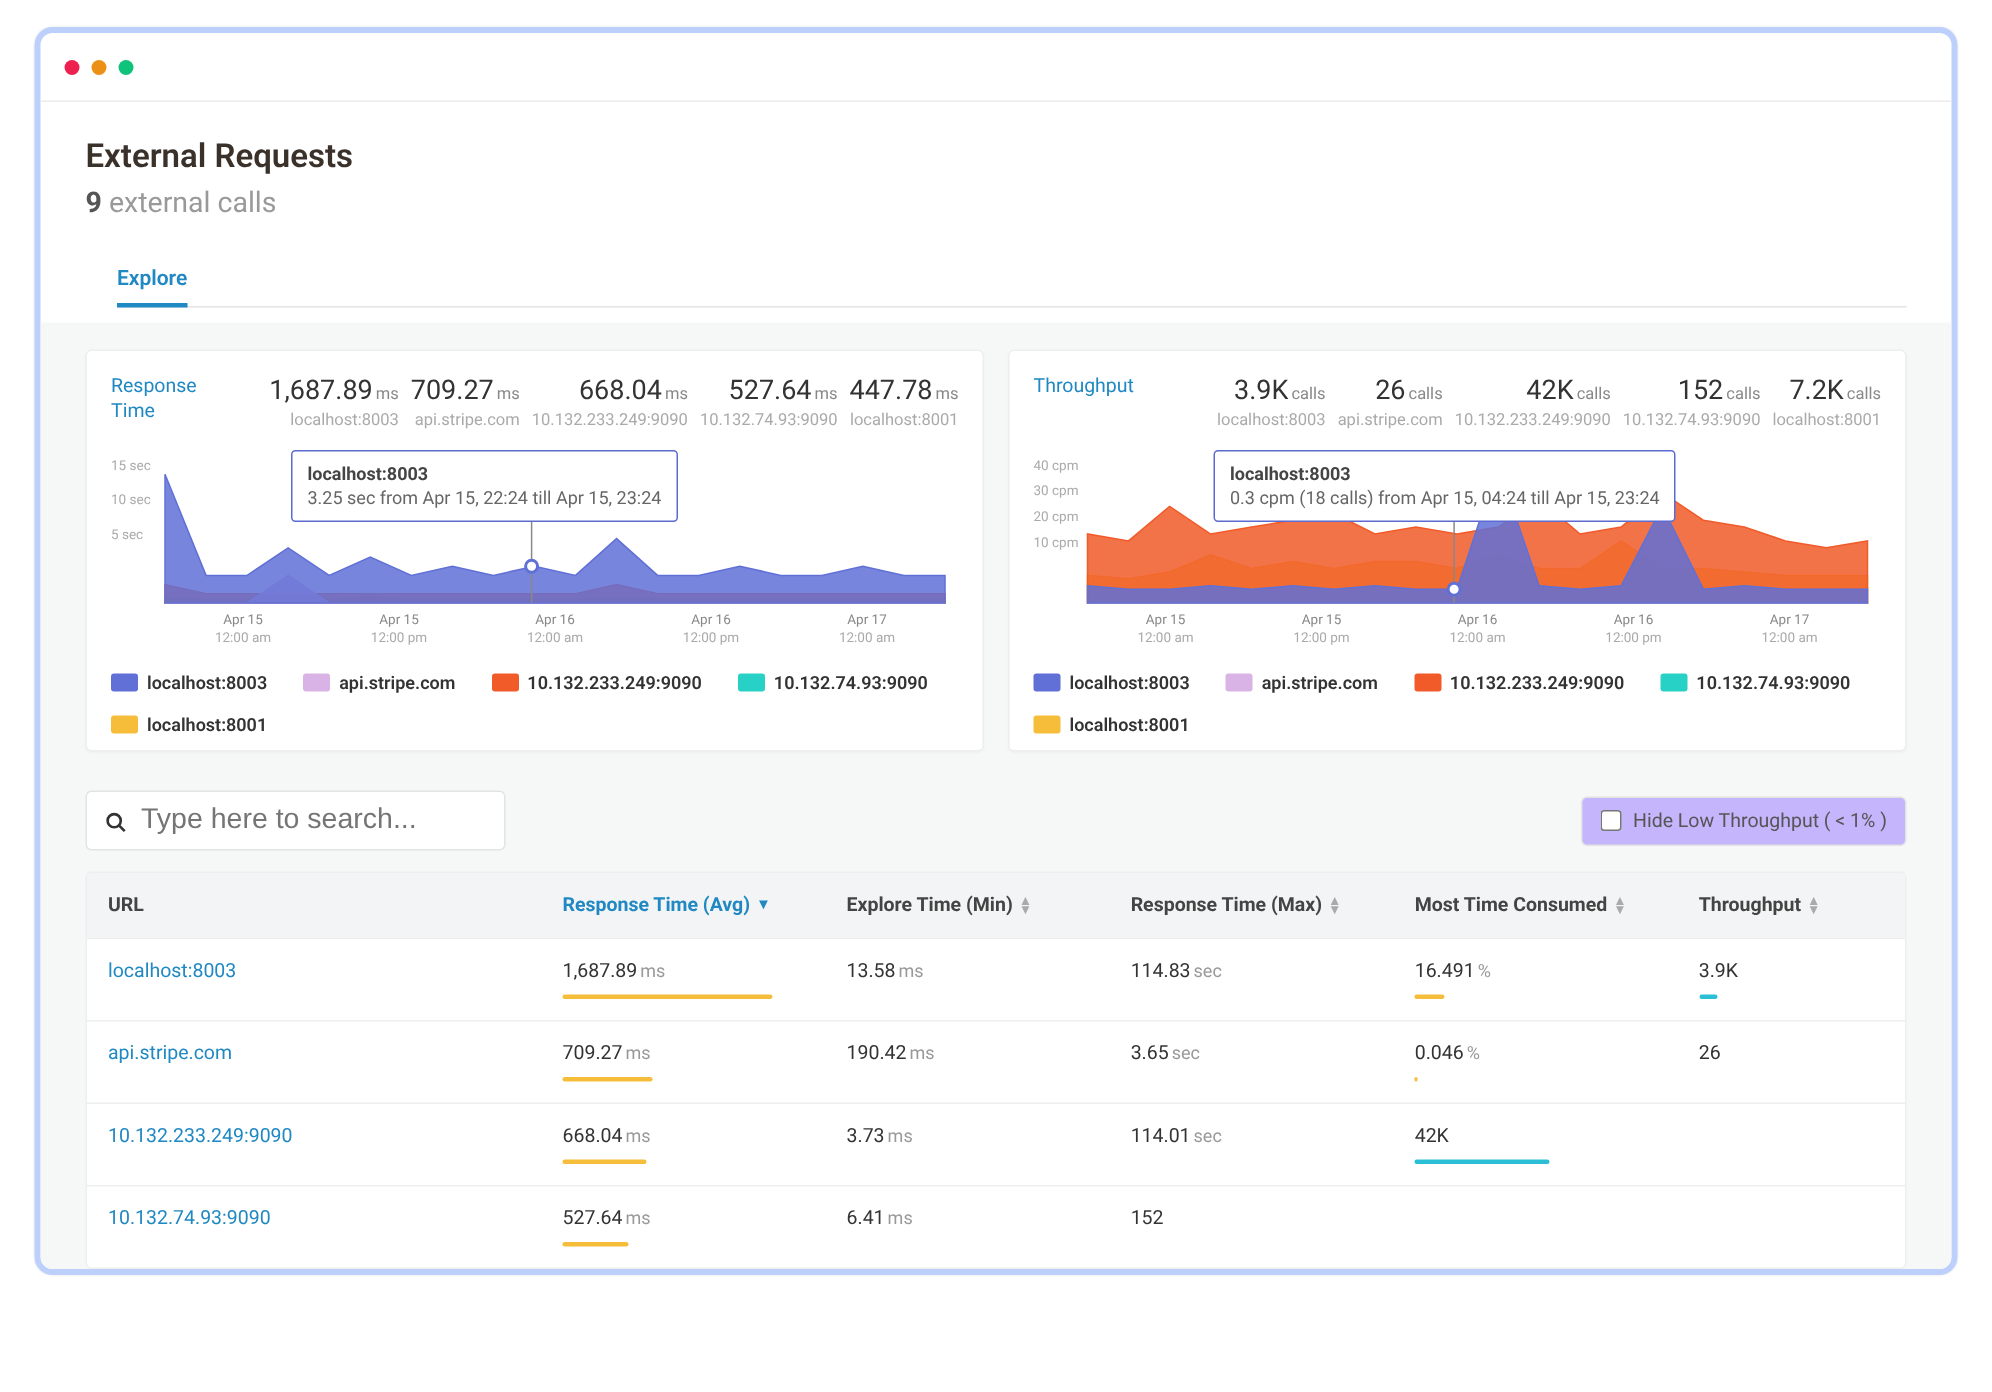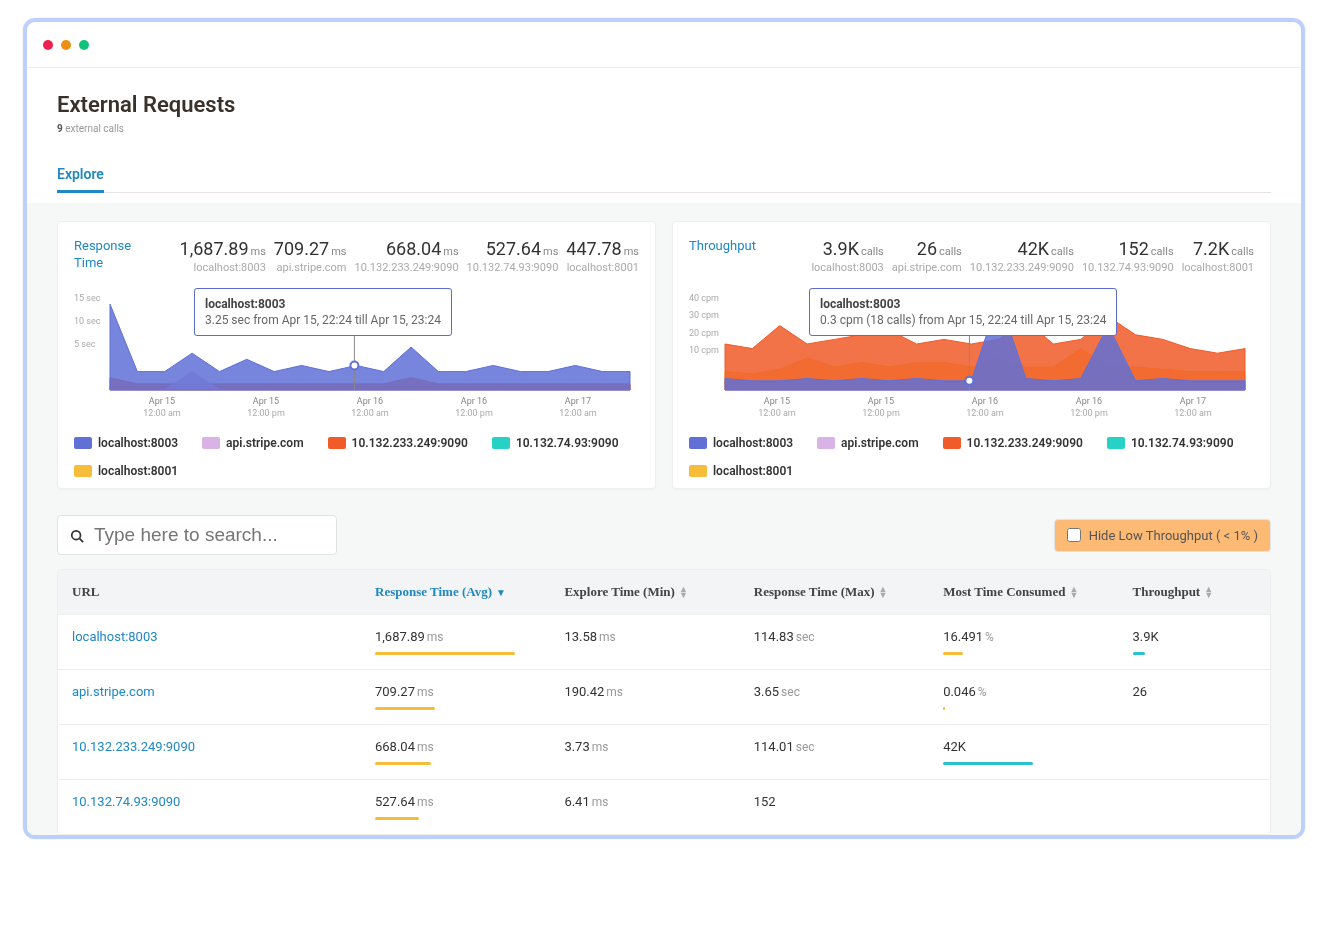--- a/index.html
+++ b/index.html
@@ -25,24 +25,24 @@
     gap: 8px;
     border-bottom: 1px solid #ececec;
   }
   .dot { width: 10px; height: 10px; border-radius: 50%; }
   .dot.red { background: #ec2150; }
   .dot.yellow { background: #eb9014; }
   .dot.green { background: #10c37b; }
 
   .page { padding: 24px 30px 10px 30px; }
   .page-title { font-size: 22px; font-weight: 600; color: #3a312a; margin-bottom: 6px; }
-  .sub { font-size: 10px; color: #999; }
+  .sub { font-size: 19px; color: #999; }
   .sub strong { color: #555; font-weight: 700; }
 
-  .tabs { display: flex; align-items: center; gap: 30px; margin-top: 22px; border-bottom: 1px solid #e4e4e4; }
+  .tabs { display: flex; align-items: center; gap: 30px; margin-top: 22px; border-bottom: 1px solid #e4e4e4; margin-left: 21px; }
   .tab {
     padding: 10px 0;
     font-size: 14px;
     color: #444;
     cursor: pointer;
     position: relative;
   }
   .tab.active { color: #2088c2; font-weight: 600; }
   .tab.active::after {
     content: ""; position: absolute; left: 0; right: 0; bottom: -1px; height: 3px; background: #2089c3;
@@ -92,29 +92,29 @@
 
   .toolbar-row { display: flex; align-items: center; justify-content: space-between; margin: 26px 0 14px 0; }
   .search {
     background: #fff; border: 1px solid #e3e3e3; border-radius: 4px;
     display: flex; align-items: center; padding: 8px 12px; width: 280px; gap: 10px;
   }
   .search input {
     border: none; outline: none; font-size: 19px; color: #555; width: 100%; background: transparent;
   }
   .hide-box {
-    background: #fdba74; border: 1px solid #e3e3e3; border-radius: 4px;
+    background: #c4b5fd; border: 1px solid #e3e3e3; border-radius: 4px;
     display: flex; align-items: center; padding: 8px 12px; gap: 8px;
     font-size: 13px; color: #555;
   }
   .hide-box input { width: 14px; height: 14px; }
 
   .table { background: #fff; border: 1px solid #eee; border-radius: 4px; overflow: hidden; }
   .thead, .trow { display: grid; grid-template-columns: 1.6fr 1fr 1fr 1fr 1fr 0.8fr; }
-  .thead { background: #f3f4f5; font-family: Liberation Serif, serif; }
+  .thead { background: #f3f4f5; }
   .th, .td { padding: 14px 14px; font-size: 13px; }
   .th { font-weight: 700; color: #444; display: flex; align-items: center; gap: 4px; }
   .th.sorted { color: #2088c2; }
   .sort-caret { font-size: 10px; color: #2088c2; }
   .sort-both { font-size: 9px; color: #aaa; display: inline-flex; flex-direction: column; line-height: 6px; }
   .trow { border-top: 1px solid #eee; }
   .td.link { color: #2088c2; }
   .td .num { color: #333; }
   .td .unit { color: #999; font-size: 12px; margin-left: 2px; }
   .bar { height: 3px; border-radius: 2px; margin-top: 8px; }
@@ -272,21 +272,21 @@
               <text x="296" y="122" font-size="9" fill="#aaa" text-anchor="middle">12:00 am</text>
               <text x="400" y="110" font-size="9" fill="#888" text-anchor="middle">Apr 16</text>
               <text x="400" y="122" font-size="9" fill="#aaa" text-anchor="middle">12:00 pm</text>
               <text x="504" y="110" font-size="9" fill="#888" text-anchor="middle">Apr 17</text>
               <text x="504" y="122" font-size="9" fill="#aaa" text-anchor="middle">12:00 am</text>
               <line x1="280.4" y1="4" x2="280.4" y2="96" stroke="#888" stroke-width="1"></line>
               <circle cx="280.4" cy="86.8" r="4" fill="#fff" stroke="#6070d6" stroke-width="2"></circle>
             </svg>
           <div class="tooltip-box" style="left:120px; top:-6px;">
             <div class="tt-title">localhost:8003</div>
-            <div class="tt-body">0.3 cpm (18 calls) from Apr 15, 22:24 till Apr 15, 23:24</div>
+            <div class="tt-body">0.3 cpm (18 calls) from Apr 15, 04:24 till Apr 15, 23:24</div>
           </div>
         </div>
         <div class="legend" id="tp-legend">
             <div class="legend-item">
               <span class="swatch" style="background:#6070d6"></span>
               <span>localhost:8003</span>
             </div>
             <div class="legend-item">
               <span class="swatch" style="background:#d9b3e6"></span>
               <span>api.stripe.com</span>

